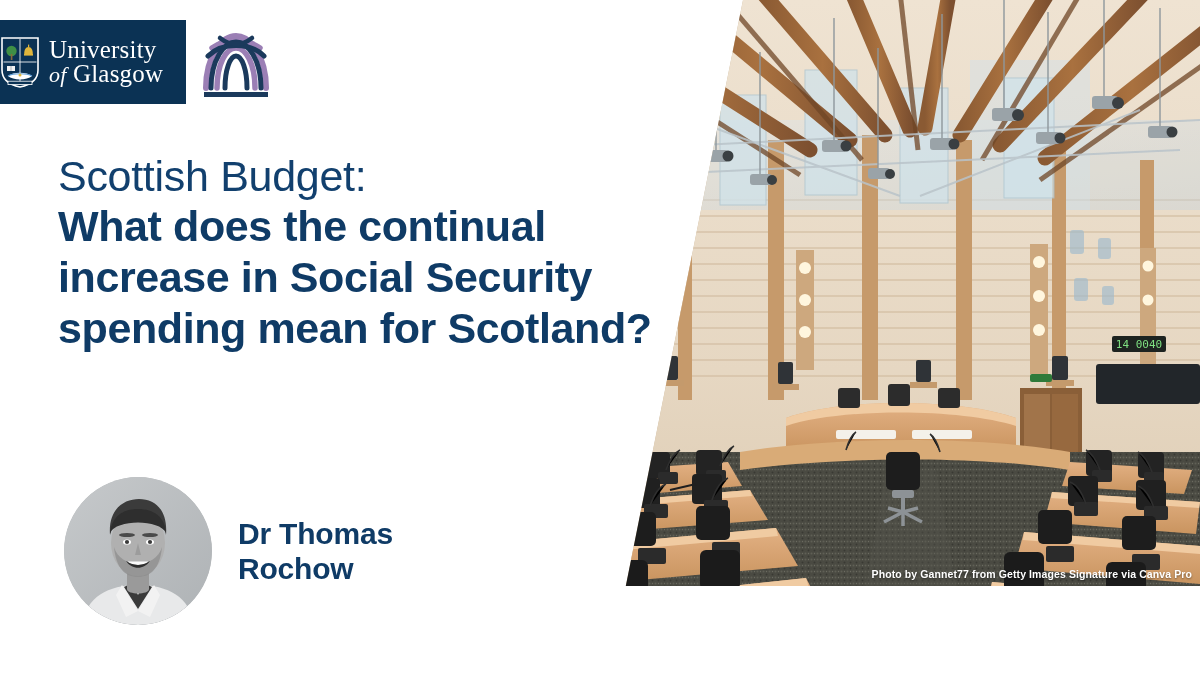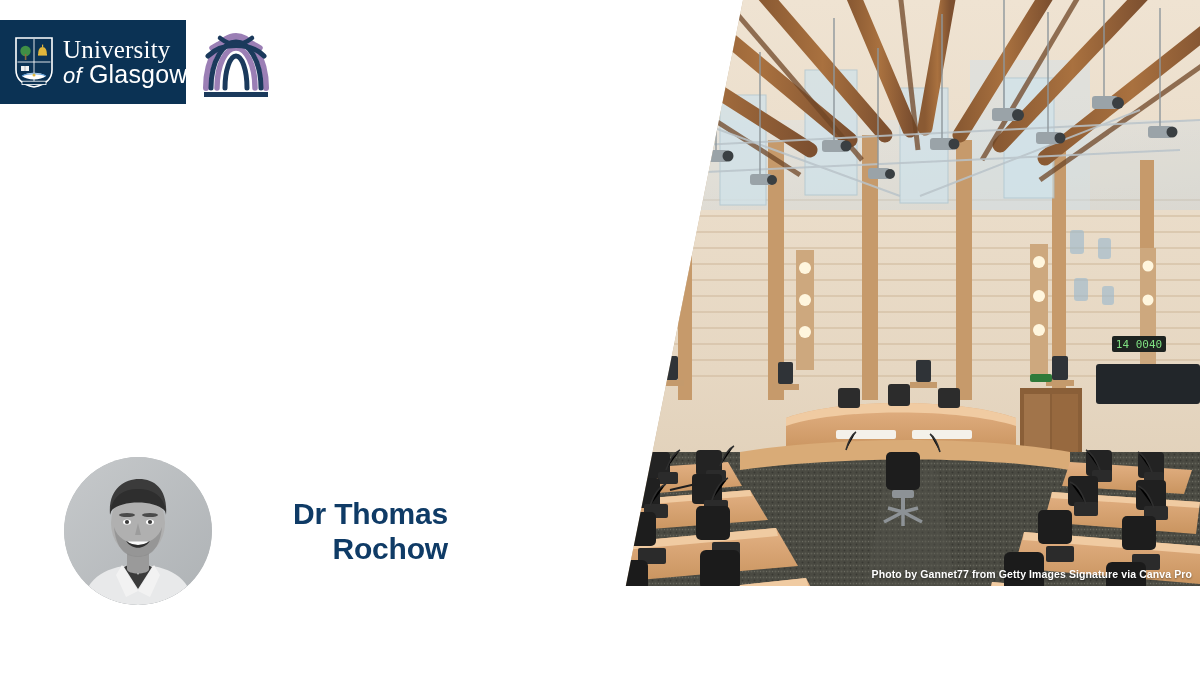--- a/index.html
+++ b/index.html
@@ -28,21 +28,20 @@
   }
   .uofg-box {
     position: absolute;
     left: 0;
     top: 20px;
     width: 186px;
     height: 84px;
     background: #0b3254;
     display: flex;
     align-items: center;
-    padding-left: 14px;
     box-sizing: border-box;
   }
   .crest {
     width: 40px;
     height: 52px;
     flex: 0 0 auto;
     margin-right: 9px;
   }
   .uofg-words {
     display: flex;
@@ -50,21 +49,21 @@
     justify-content: center;
     line-height: 0.96;
   }
   .uofg-words .l1 {
     font-family: "Liberation Serif", serif;
     font-size: 25px;
     color: #ffffff;
     letter-spacing: 0.2px;
   }
   .uofg-words .l2 {
-    font-family: Liberation Sans, sans-serif;
+    font-family: Liberation Serif, serif;
     font-size: 25px;
     color: #ffffff;
     letter-spacing: 0.2px;
   }
   .uofg-words .l2 .of {
     font-style: italic;
     font-size: 22px;
   }
 
   .cpp-logo {
@@ -109,24 +108,23 @@
     font-weight: bold;
     line-height: 1.18;
     letter-spacing: -0.4px;
     margin-top: 1px;
   }
 
   
   .author {
     position: absolute;
     left: 64px;
-    top: 457px;
+    top: 477px;
     display: flex;
     align-items: center;
-    text-align: right;
   }
   .avatar {
     width: 148px;
     height: 148px;
     border-radius: 50%;
     overflow: hidden;
     flex: 0 0 auto;
     background: #b9bcbe;
   }
   .avatar svg { display: block; }
@@ -213,20 +211,24 @@
           <path d="M11 62 C11 34 24 16 36 16 C48 16 61 34 61 62" stroke="#1b3a5c" stroke-width="5"></path>
           <path d="M25 62 C25 44 30 30 36 30 C42 30 47 44 47 62" stroke="#1b3a5c" stroke-width="5"></path>
           <path d="M8 30 C22 16 50 16 64 30" stroke="#1b3a5c" stroke-width="5"></path>
           <path d="M20 12 C30 20 42 20 52 12" stroke="#1b3a5c" stroke-width="4.5"></path>
         </g>
         <rect x="4" y="66" width="64" height="5" fill="#1b3a5c"></rect>
       </svg>
     </div>
   </div>
 
+  <div class="headline">
+    <div class="kicker">Scottish Budget:</div>
+    <div class="main">What does the continual increase in Social Security spending mean for Scotland?</div>
+  </div>
 
   <div class="author">
     <div class="avatar">
       <svg width="148" height="148" viewBox="0 0 148 148">
         <defs>
           <clipPath id="circleClip">
               <circle cx="74" cy="74" r="74"></circle>
             </clipPath>
           <linearGradient id="bgGrad" x1="0" y1="0" x2="1" y2="1">
             <stop offset="0%" stop-color="#c6c9cb"></stop>

